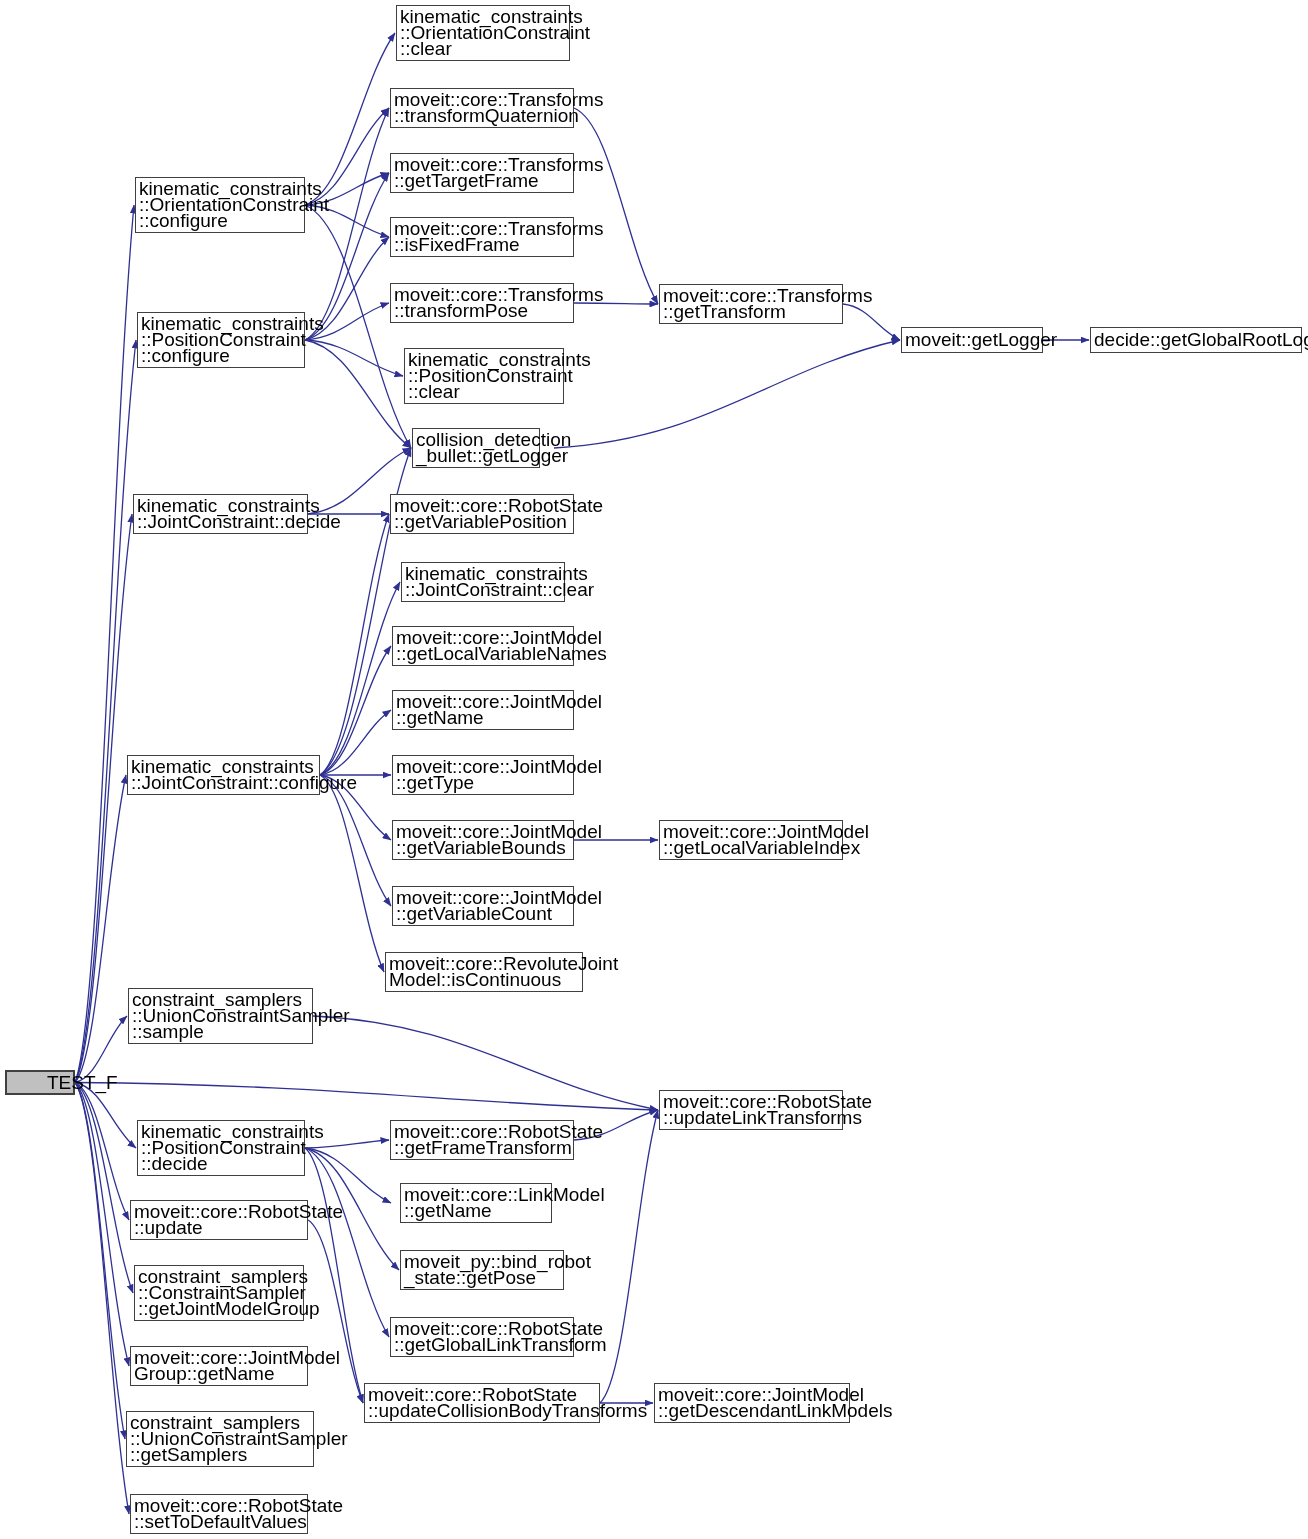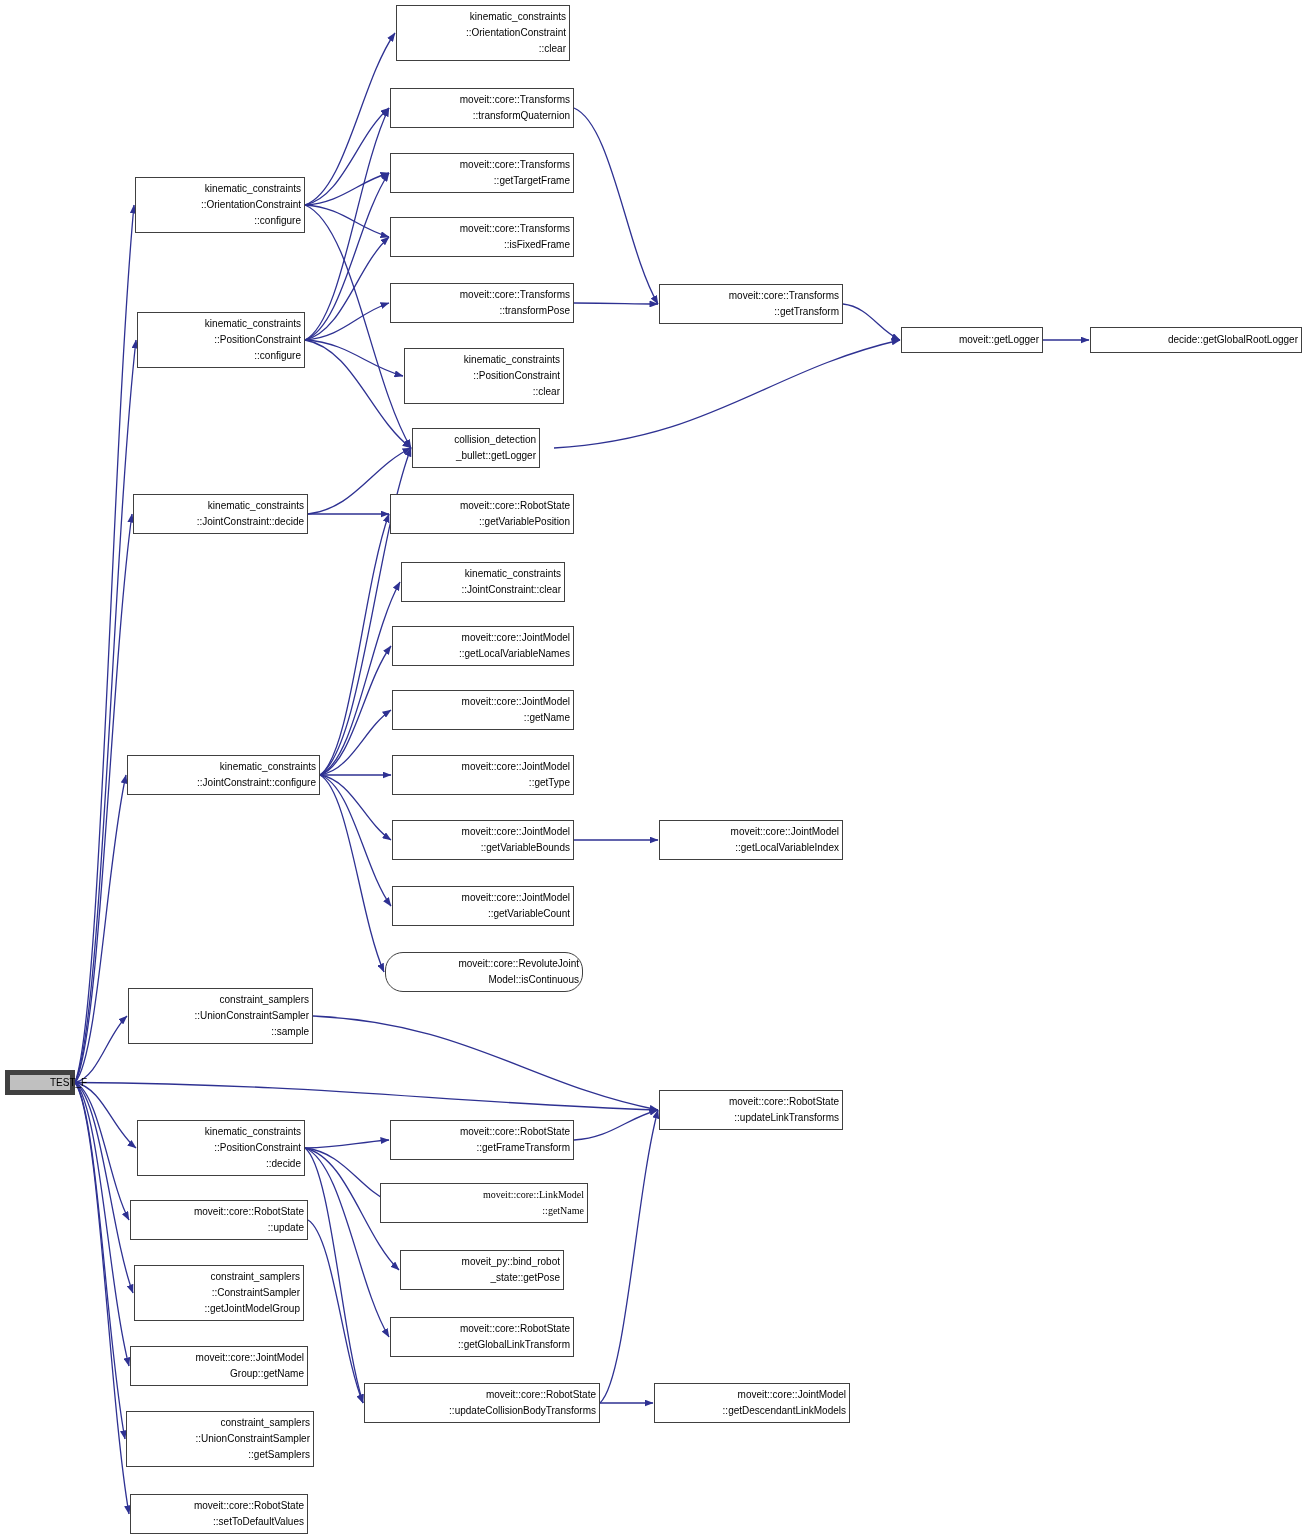--- a/index.html
+++ b/index.html
@@ -1,23 +1,23 @@
 <!DOCTYPE html>
 <html><head>
 <meta charset="utf-8">
 <style>
   html,body{margin:0;padding:0;background:#ffffff;}
   #canvas{position:relative;width:1308px;height:1539px;background:#ffffff;
           font-family:"Liberation Sans","DejaVu Sans",sans-serif;}
   svg#edges{position:absolute;left:0;top:0;width:1308px;height:1539px;overflow:visible;}
   .node{position:absolute;box-sizing:border-box;border:1px solid #404040;background:#ffffff;
-        display:flex;align-items:center;justify-content:center;text-align:right;
-        font-size:10px;line-height:16px;color:#000000;white-space:pre-line;
+        display:flex;align-items:center;justify-content:center;text-align:left;
+        font-size:19px;line-height:16px;color:#000000;white-space:pre-line;
         padding:2px 3px;}
-  .node.root{background:#c0c0c0;border:5px solid #404040;padding-left:40px;}
+  .node.root{background:#c0c0c0;border:2px solid #404040;padding-left:40px;}
   .node span{display:block;width:100%;}
 </style>
 </head>
 <body>
 
 <div id="canvas">
   <svg id="edges">
     <defs>
       <marker id="ah" markerWidth="9" markerHeight="7" refX="8.5" refY="3.5" orient="auto" markerUnits="userSpaceOnUse">
         <path d="M0,0 L9,3.5 L0,7 Z" fill="#2e3192"></path>
@@ -115,35 +115,35 @@
       <div class="node" style="left: 392px; top: 690px; width: 182px; height: 40px;"><span>moveit::core::JointModel
 ::getName</span></div>
       <div class="node" style="left: 392px; top: 755px; width: 182px; height: 40px;"><span>moveit::core::JointModel
 ::getType</span></div>
       <div class="node" style="left: 392px; top: 820px; width: 182px; height: 40px;"><span>moveit::core::JointModel
 ::getVariableBounds</span></div>
       <div class="node" style="left: 659px; top: 820px; width: 184px; height: 40px;"><span>moveit::core::JointModel
 ::getLocalVariableIndex</span></div>
       <div class="node" style="left: 392px; top: 886px; width: 182px; height: 40px;"><span>moveit::core::JointModel
 ::getVariableCount</span></div>
-      <div class="node" style="left: 385px; top: 952px; width: 198px; height: 40px; border-radius: 18px;"><span>moveit::core::RevoluteJoint
+      <div class="node" style="left: 385px; top: 952px; width: 198px; height: 40px;"><span>moveit::core::RevoluteJoint
 Model::isContinuous</span></div>
       <div class="node" style="left: 127px; top: 755px; width: 193px; height: 40px;"><span>kinematic_constraints
 ::JointConstraint::configure</span></div>
       <div class="node" style="left: 128px; top: 988px; width: 185px; height: 56px;"><span>constraint_samplers
 ::UnionConstraintSampler
 ::sample</span></div>
       <div class="node" style="left: 659px; top: 1090px; width: 184px; height: 40px;"><span>moveit::core::RobotState
 ::updateLinkTransforms</span></div>
       <div class="node" style="left: 137px; top: 1120px; width: 168px; height: 56px;"><span>kinematic_constraints
 ::PositionConstraint
 ::decide</span></div>
       <div class="node" style="left: 390px; top: 1120px; width: 184px; height: 40px;"><span>moveit::core::RobotState
 ::getFrameTransform</span></div>
-      <div class="node" style="left: 380px; top: 1183px; width: 208px; height: 40px; font-family: Liberation Serif, serif;"><span>moveit::core::LinkModel
+      <div class="node" style="left: 400px; top: 1183px; width: 152px; height: 40px;"><span>moveit::core::LinkModel
 ::getName</span></div>
       <div class="node" style="left: 400px; top: 1250px; width: 164px; height: 40px;"><span>moveit_py::bind_robot
 _state::getPose</span></div>
       <div class="node" style="left: 390px; top: 1317px; width: 184px; height: 40px;"><span>moveit::core::RobotState
 ::getGlobalLinkTransform</span></div>
       <div class="node" style="left: 130px; top: 1200px; width: 178px; height: 40px;"><span>moveit::core::RobotState
 ::update</span></div>
       <div class="node" style="left: 134px; top: 1265px; width: 170px; height: 56px;"><span>constraint_samplers
 ::ConstraintSampler
 ::getJointModelGroup</span></div>

